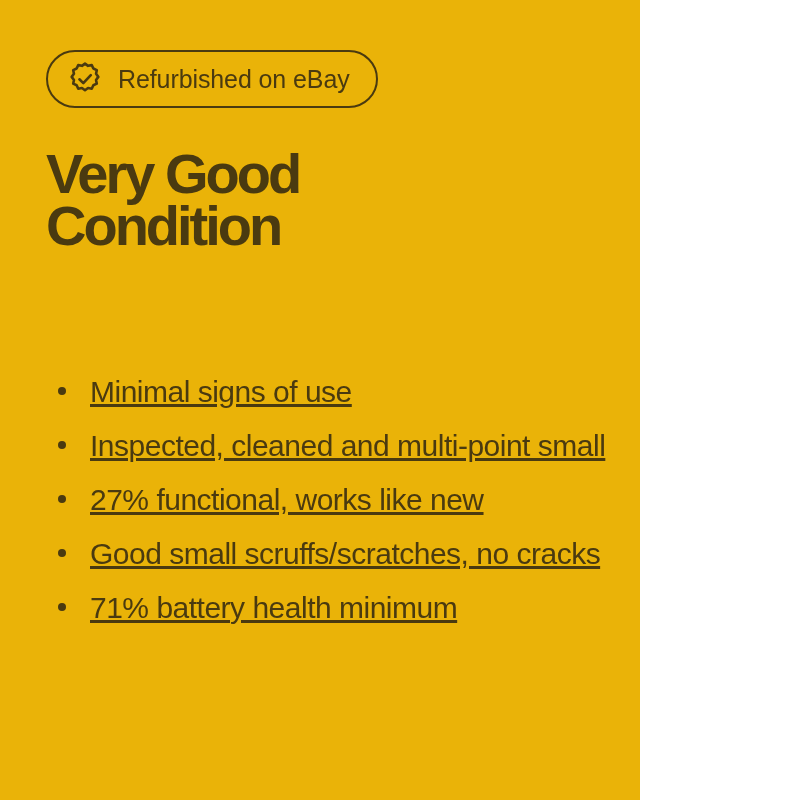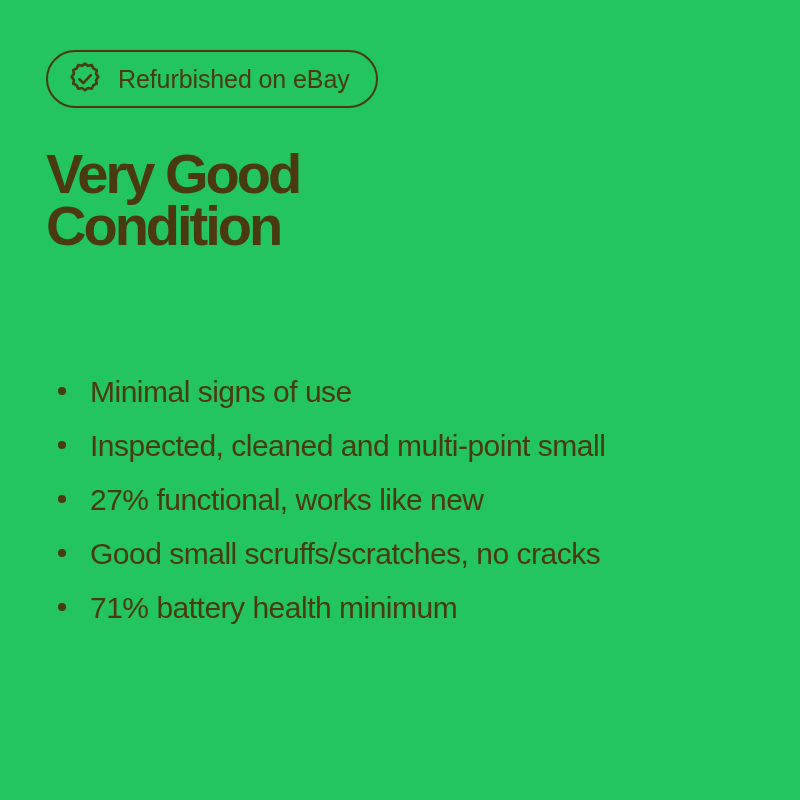--- a/index.html
+++ b/index.html
@@ -9,24 +9,24 @@
   }
   body {
     width: 800px;
     height: 800px;
     overflow: hidden;
     font-family: "Liberation Sans", sans-serif;
   }
 
   #card {
     position: relative;
-    width: 800px;
+    width: 640px;
     height: 800px;
     box-sizing: border-box;
-    background: #22c55e;
+    background: #eab308;
     color: #4A3A10;
     padding: 12px;
   }
 
   
   #badge-pill {
     position: absolute;
     left: 46px;
     top: 50px;
     height: 58px;
@@ -81,20 +81,21 @@
 
   
   #feature-list {
     position: absolute;
     left: 46px;
     top: 364px;
     width: 730px;
     margin: 0;
     padding: 0;
     list-style: none;
+    text-decoration: underline;
   }
   #feature-list li {
     position: relative;
     height: 54px;
     padding-left: 44px;
     display: flex;
     align-items: center;
     font-size: 30px;
     line-height: 1.1;
     font-weight: 400;

